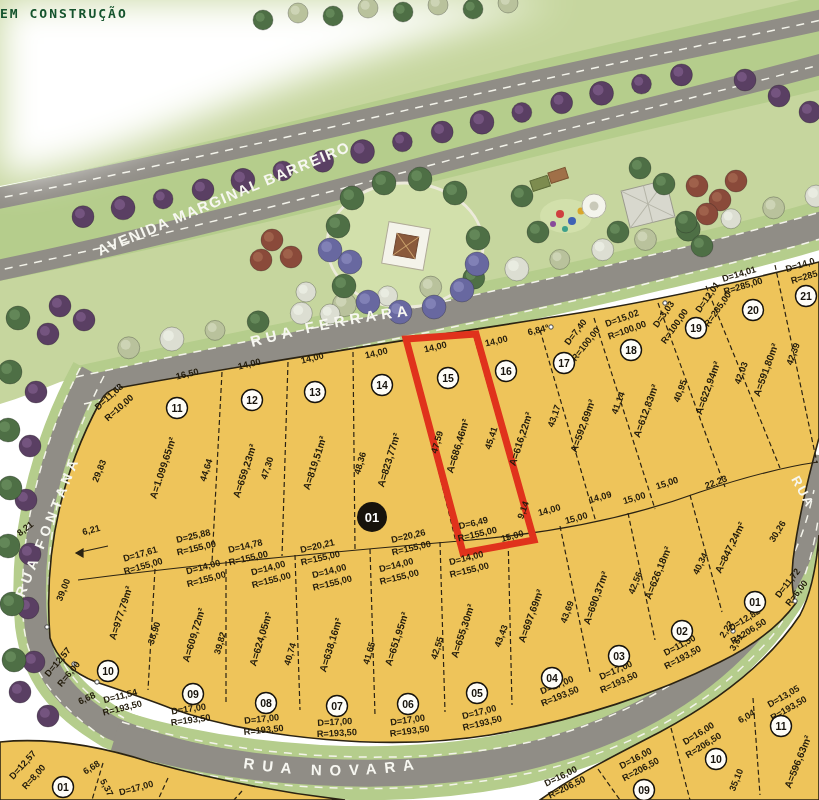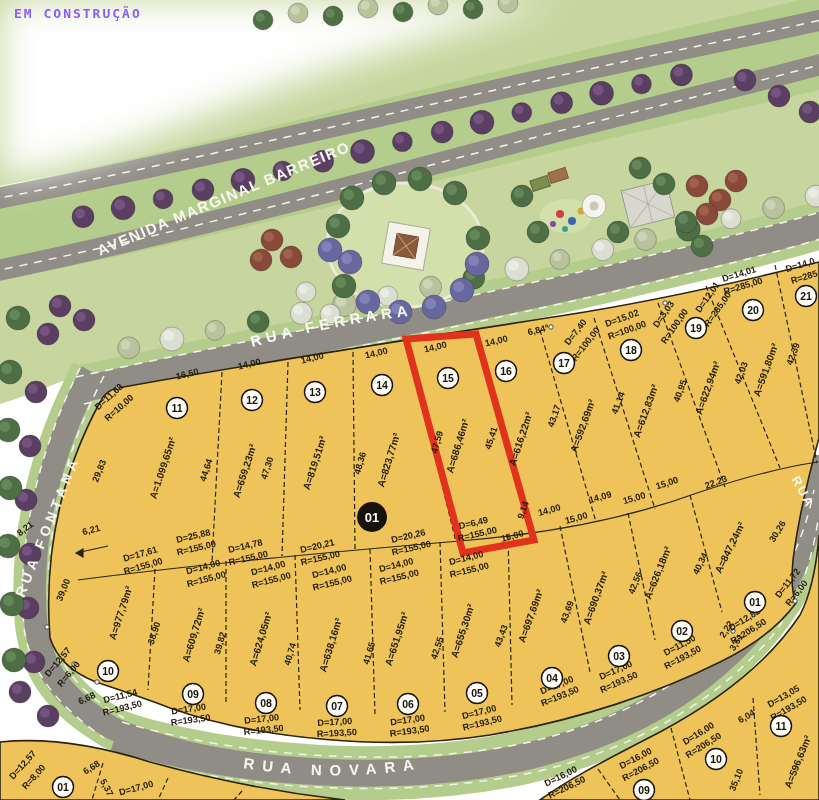--- a/index.html
+++ b/index.html
@@ -1,20 +1,20 @@
 <!DOCTYPE html>
 <html style="--lot_fill: #eec45a; --road: #908d86; --verge: #b5cd8c; --park: #c6d69e; --lawn: #d2e0ab; --highlight: #e0321c;"><head>
 <meta charset="utf-8">
 <style>
   html,body{margin:0;padding:0;background:#fff}
   .stage{position:relative;width:819px;height:800px;background:#fff;overflow:hidden;
          font-family:"Liberation Sans",sans-serif}
   .stage svg{position:absolute;left:0;top:0}
-  .annot{position:absolute;top:6px;left:14px;font:700 13px "DejaVu Sans Mono",monospace;
-         letter-spacing:2px;color:#8b5cf6;white-space:nowrap}
+  .annot{position:absolute;top:6px;left:0;font:700 13px "DejaVu Sans Mono",monospace;
+         letter-spacing:2px;color:#14532d;white-space:nowrap}
   .dim{font-family:"Liberation Sans",sans-serif;font-weight:700;fill:#231c0c;text-anchor:middle}
   .bnum{font:700 10.5px "Liberation Sans",sans-serif;fill:#17130c;text-anchor:middle}
   .qnum{font:700 13px "Liberation Sans",sans-serif;fill:#ffffff;text-anchor:middle}
   .street{font-family:"Liberation Sans",sans-serif;font-weight:700;fill:#f7f7f1}
   .road{fill:none;stroke:var(--road)}
   .verge{fill:none;stroke:var(--verge)}
   .dashl{fill:none;stroke:#f3f3ea;stroke-width:1.5;stroke-dasharray:8 7}
   .lotline{stroke:#2b2313;stroke-width:1.2;fill:none}
   .lotdash{stroke:#2b2313;stroke-width:1.2;fill:none;stroke-dasharray:5 3}
   .block{fill:var(--lot_fill);stroke:#2b2313;stroke-width:1.6}

